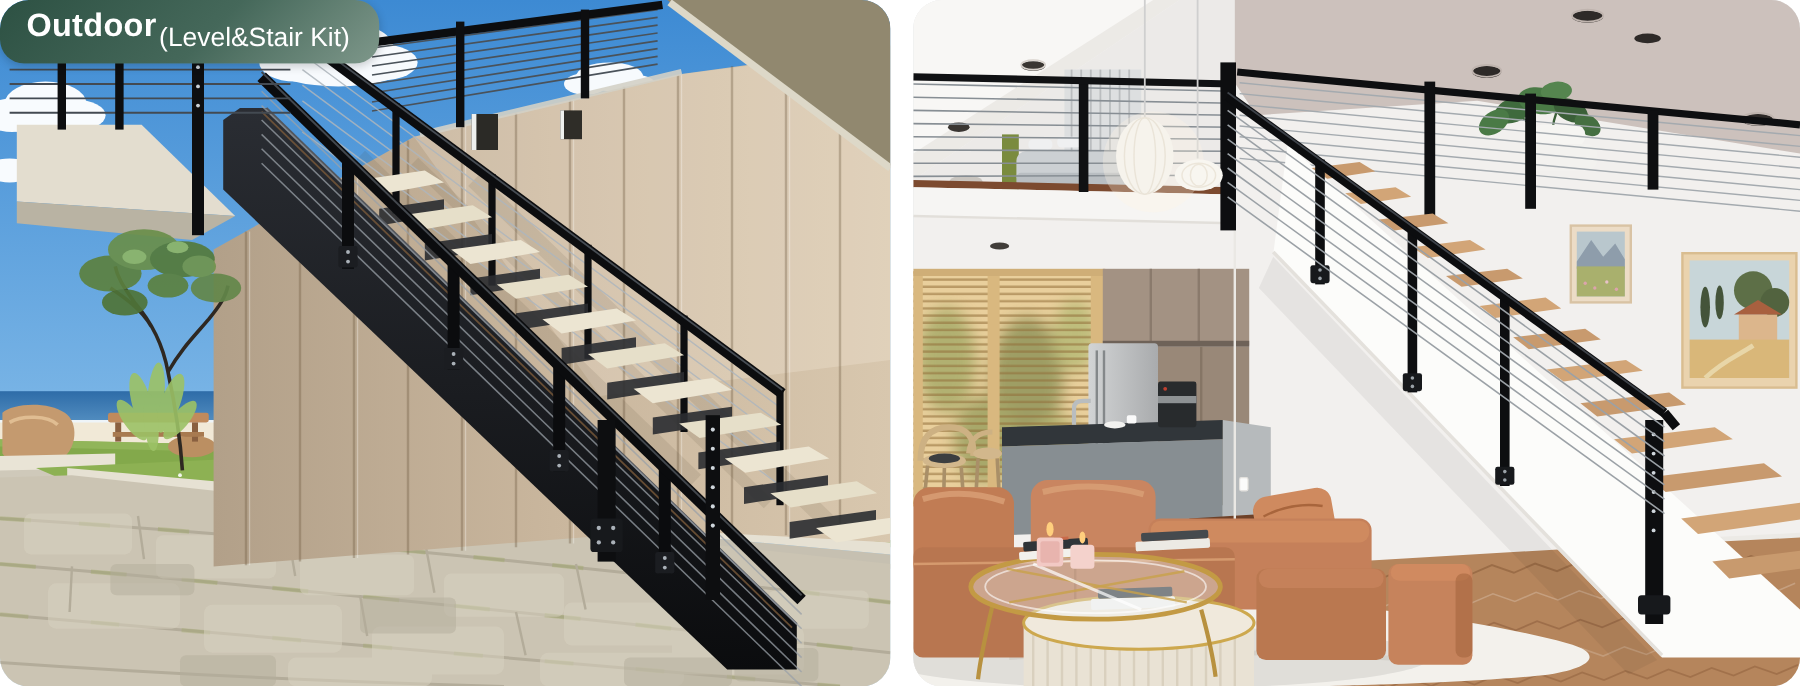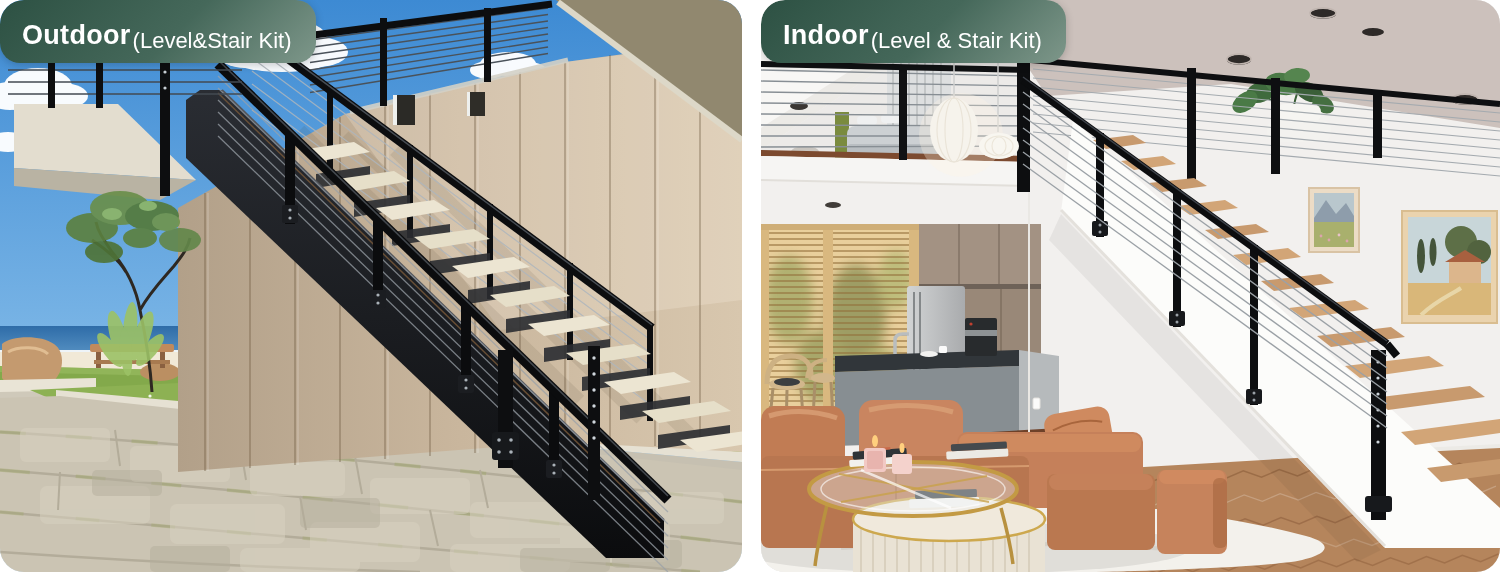--- a/index.html
+++ b/index.html
@@ -1,22 +1,22 @@
 <!DOCTYPE html>
 <html style="--bg1: #2d5143; --bg2: #45685a; --bg3: #7e978a; --btxt: #ffffff; --page-bg: #ffffff;"><head>
 <meta charset="utf-8">
 <style>
   html,body{margin:0;padding:0;background:#fff;}
   .stage{position:relative;width:1500px;height:572px;background:var(--page-bg,#ffffff);font-family:"Liberation Sans",sans-serif;overflow:hidden;}
   .panel{position:absolute;top:0;height:572px;border-radius:24px;overflow:hidden;background:#dfe5e8;}
   .panel.outdoor{left:0;width:742px;}
   .panel.indoor{left:761px;width:739px;}
   .panel svg{display:block;width:100%;height:100%;}
-  .badge{position:absolute;top:0;left:0;z-index:5;display:flex;align-items:center;
-         padding:18px 24px 11px 22px;border-radius:24px 20px 20px 20px;
+  .badge{position:absolute;top:0;left:0;z-index:5;display:flex;align-items:flex-start;
+         padding:8px 24px 11px 22px;border-radius:24px 20px 20px 20px;
          background:linear-gradient(135deg,var(--bg1,#2d5143),var(--bg2,#45685a) 55%,var(--bg3,#7e978a));
          box-shadow:0 2px 8px rgba(0,0,0,.2);}
   .badge-bold{font-weight:700;font-size:27px;line-height:1;color:var(--btxt,#fff);letter-spacing:.3px;}
   .badge-detail{font-weight:400;font-size:22px;line-height:1;color:var(--btxt,#fff);margin-left:2px;margin-top:12px;}
 </style>
 </head>
 <body>
 
 <div class="stage">
 
@@ -721,19 +721,15 @@
         <ellipse cx="200" cy="135" rx="42" ry="42" fill="#fff6e6" opacity=".3"></ellipse>
         <ellipse cx="193" cy="130" rx="24" ry="32" fill="#f6f3ec"></ellipse>
         <ellipse cx="193" cy="130" rx="17" ry="32" fill="none" stroke="#eae4d8" stroke-width="1.2"></ellipse>
         <ellipse cx="193" cy="130" rx="9" ry="32" fill="none" stroke="#eae4d8" stroke-width="1.2"></ellipse>
         <ellipse cx="238" cy="146" rx="20" ry="13" fill="#f8f6f0"></ellipse>
         <ellipse cx="238" cy="146" rx="14" ry="10" fill="none" stroke="#ece6da" stroke-width="1.2"></ellipse>
         <ellipse cx="238" cy="146" rx="7" ry="9" fill="none" stroke="#ece6da" stroke-width="1.2"></ellipse>
       </g>
     </svg>
 
-    <div class="badge">
-      <span class="badge-bold">Indoor</span>
-        <span class="badge-detail">(Level &amp; Stair Kit)</span>
-    </div>
   </div>
 
 </div>
 
 </body></html>

